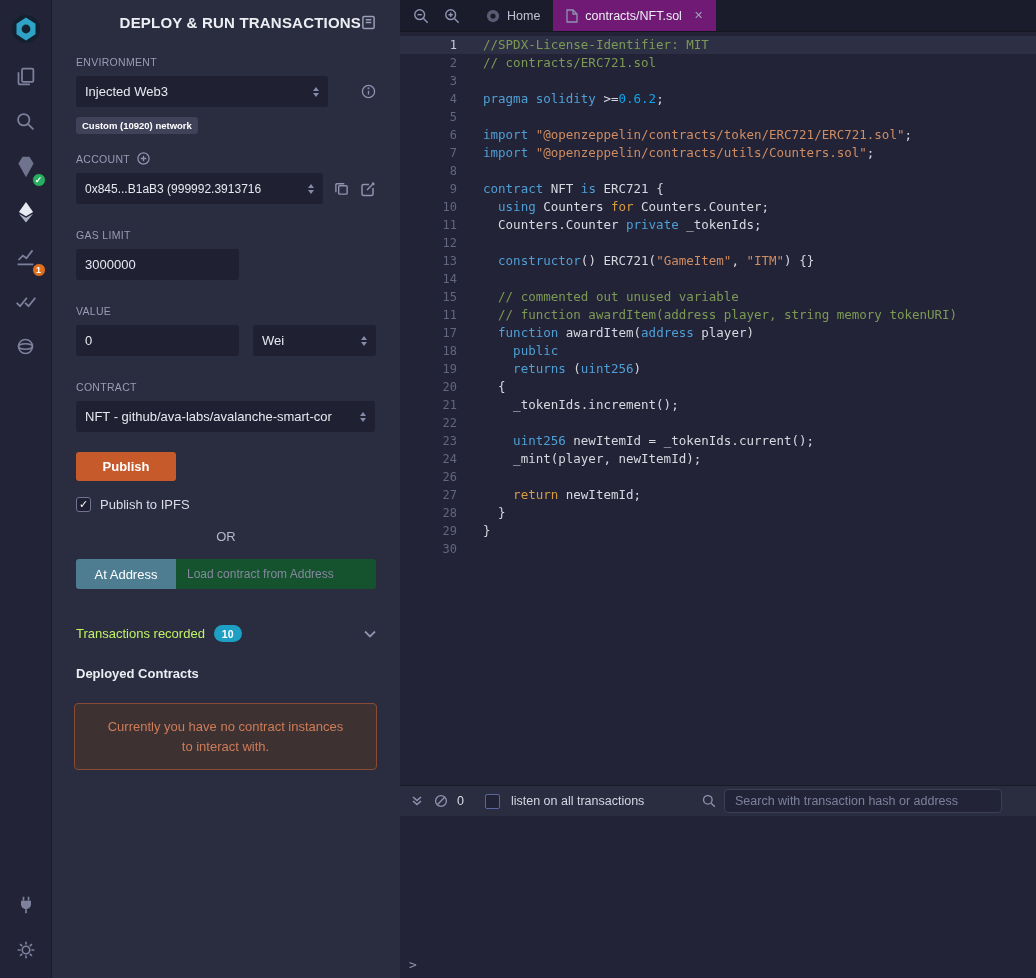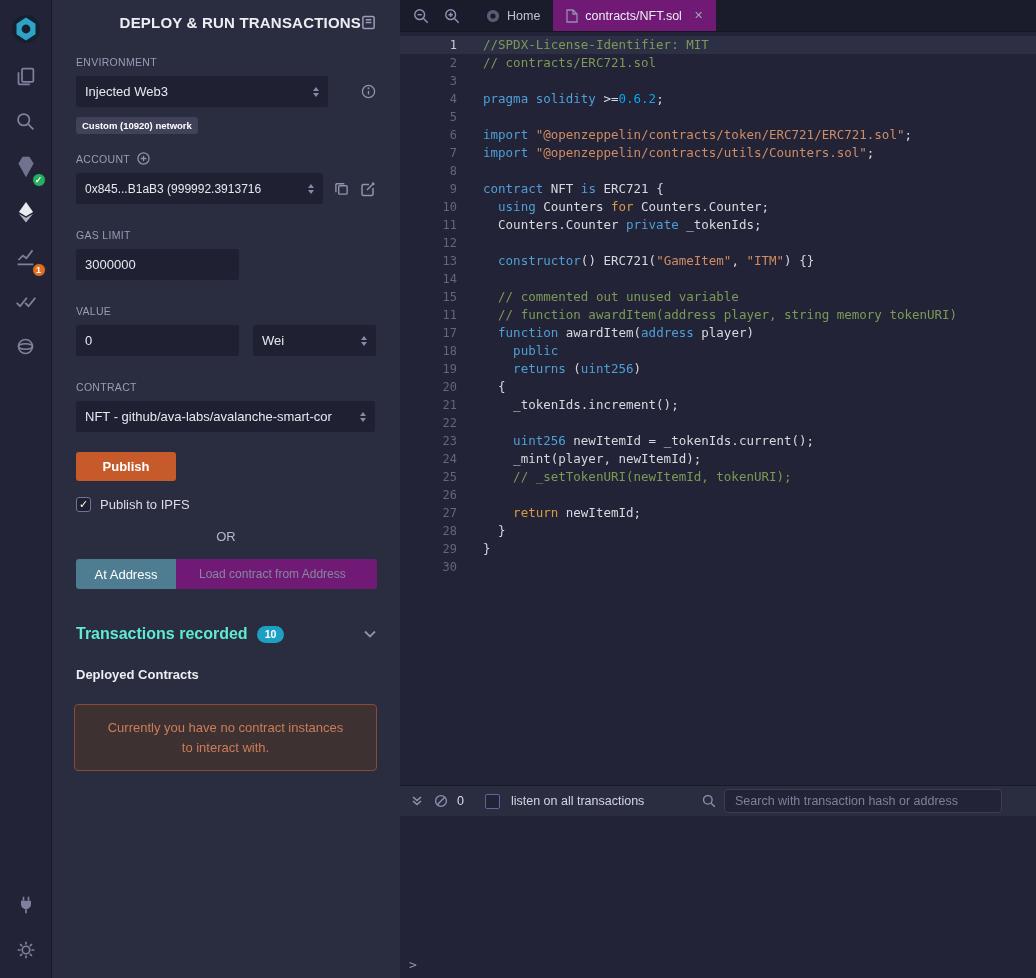--- a/index.html
+++ b/index.html
@@ -42,25 +42,25 @@
   .micon{color:#8f92b0;display:inline-flex;align-items:center;justify-content:center;cursor:pointer}
   .deploy-btn{margin-top:20px;width:100px;height:29px;border:none;border-radius:3px;
     background:#c75a2a;color:#fff;font-size:13px;font-weight:600;cursor:pointer;font-family:inherit}
   .cb-row{margin-top:16px;display:flex;align-items:center;gap:9px;font-size:13px;color:#dcdde8}
   .cb{width:15px;height:15px;background:#1f2032;border:1px solid #707392;border-radius:3px;
     color:#fff;font-size:11px;line-height:13px;display:flex;align-items:center;justify-content:center;cursor:pointer}
   .or{margin-top:17px;text-align:center;color:#b6b8cc;font-size:13px}
   .ataddr{margin-top:15px;display:flex}
   .ataddr-btn{width:100px;height:30px;flex:none;border:none;border-radius:3px 0 0 3px;
     background:#4e7d92;color:#fff;font-size:13px;cursor:pointer;font-family:inherit}
-  .ataddr-input{flex:1;height:30px;background:#701a75;border:none;outline:none;border-radius:0 3px 3px 0;
-    color:#9b9eb4;font-size:12px;padding:0 23px;font-family:inherit}
+  .ataddr-input{flex:1;height:30px;background:#14532d;border:none;outline:none;border-radius:0 3px 3px 0;
+    color:#9b9eb4;font-size:12px;padding:0 11px;font-family:inherit}
   .ataddr-input::placeholder{color:#85889f}
   .txrec{margin-top:36px;display:flex;align-items:center;gap:9px;cursor:pointer}
-  .txrec .t{font-size:16px;font-weight:700;color:#5eead4}
+  .txrec .t{font-size:13px;font-weight:400;color:#bef264}
   .count-pill{background:#1ea0c4;color:#fff;font-size:10.5px;font-weight:700;
     padding:2.5px 8px;border-radius:9px}
   .txrec .chev{margin-left:auto}
   .deployed{margin-top:24px;font-size:13px;font-weight:600;color:#eceef4}
   .alert{margin-top:22px;margin-left:-2px;width:303px;background:#3e3132;border:1px solid #8a4a33;
     border-radius:4px;color:#cd7c58;font-size:13px;line-height:1.5;text-align:center;padding:13px 26px}
 
   
   .main{flex:1;display:flex;flex-direction:column;min-width:0}
   .tabbar{height:32px;flex:none;background:#1b1c2b;display:flex;align-items:stretch;border-bottom:1px solid #15161f}
@@ -345,21 +345,20 @@
           <div class="code-line"><span class="gutter">15</span><span class="codetxt"><span class="tk-p">  </span><span class="tk-c">// commented out unused variable</span></span></div>
           <div class="code-line"><span class="gutter">11</span><span class="codetxt"><span class="tk-p">  </span><span class="tk-c">// function awardItem(address player, string memory tokenURI)</span></span></div>
           <div class="code-line"><span class="gutter">17</span><span class="codetxt"><span class="tk-p">  </span><span class="tk-k">function</span><span class="tk-p"> awardItem(</span><span class="tk-k">address</span><span class="tk-p"> player)</span></span></div>
           <div class="code-line"><span class="gutter">18</span><span class="codetxt"><span class="tk-p">    </span><span class="tk-k">public</span></span></div>
           <div class="code-line"><span class="gutter">19</span><span class="codetxt"><span class="tk-p">    </span><span class="tk-k">returns</span><span class="tk-p"> (</span><span class="tk-k">uint256</span><span class="tk-p">)</span></span></div>
           <div class="code-line"><span class="gutter">20</span><span class="codetxt"><span class="tk-p">  {</span></span></div>
           <div class="code-line"><span class="gutter">21</span><span class="codetxt"><span class="tk-p">    _tokenIds.increment();</span></span></div>
           <div class="code-line"><span class="gutter">22</span><span class="codetxt"></span></div>
           <div class="code-line"><span class="gutter">23</span><span class="codetxt"><span class="tk-p">    </span><span class="tk-k">uint256</span><span class="tk-p"> newItemId = _tokenIds.current();</span></span></div>
           <div class="code-line"><span class="gutter">24</span><span class="codetxt"><span class="tk-p">    _mint(player, newItemId);</span></span></div>
-          <div class="code-line"><span class="gutter">25</span><span class="codetxt"><span class="tk-p">    </span><span class="tk-c">// _setTokenURI(newItemId, tokenURI);</span></span></div>
           <div class="code-line"><span class="gutter">26</span><span class="codetxt"></span></div>
           <div class="code-line"><span class="gutter">27</span><span class="codetxt"><span class="tk-p">    </span><span class="tk-t">return</span><span class="tk-p"> newItemId;</span></span></div>
           <div class="code-line"><span class="gutter">28</span><span class="codetxt"><span class="tk-p">  }</span></span></div>
           <div class="code-line"><span class="gutter">29</span><span class="codetxt"><span class="tk-p">}</span></span></div>
           <div class="code-line"><span class="gutter">30</span><span class="codetxt"></span></div>
         </div>
     </div>
 
     <div class="terminal">
       <div class="term-bar">

